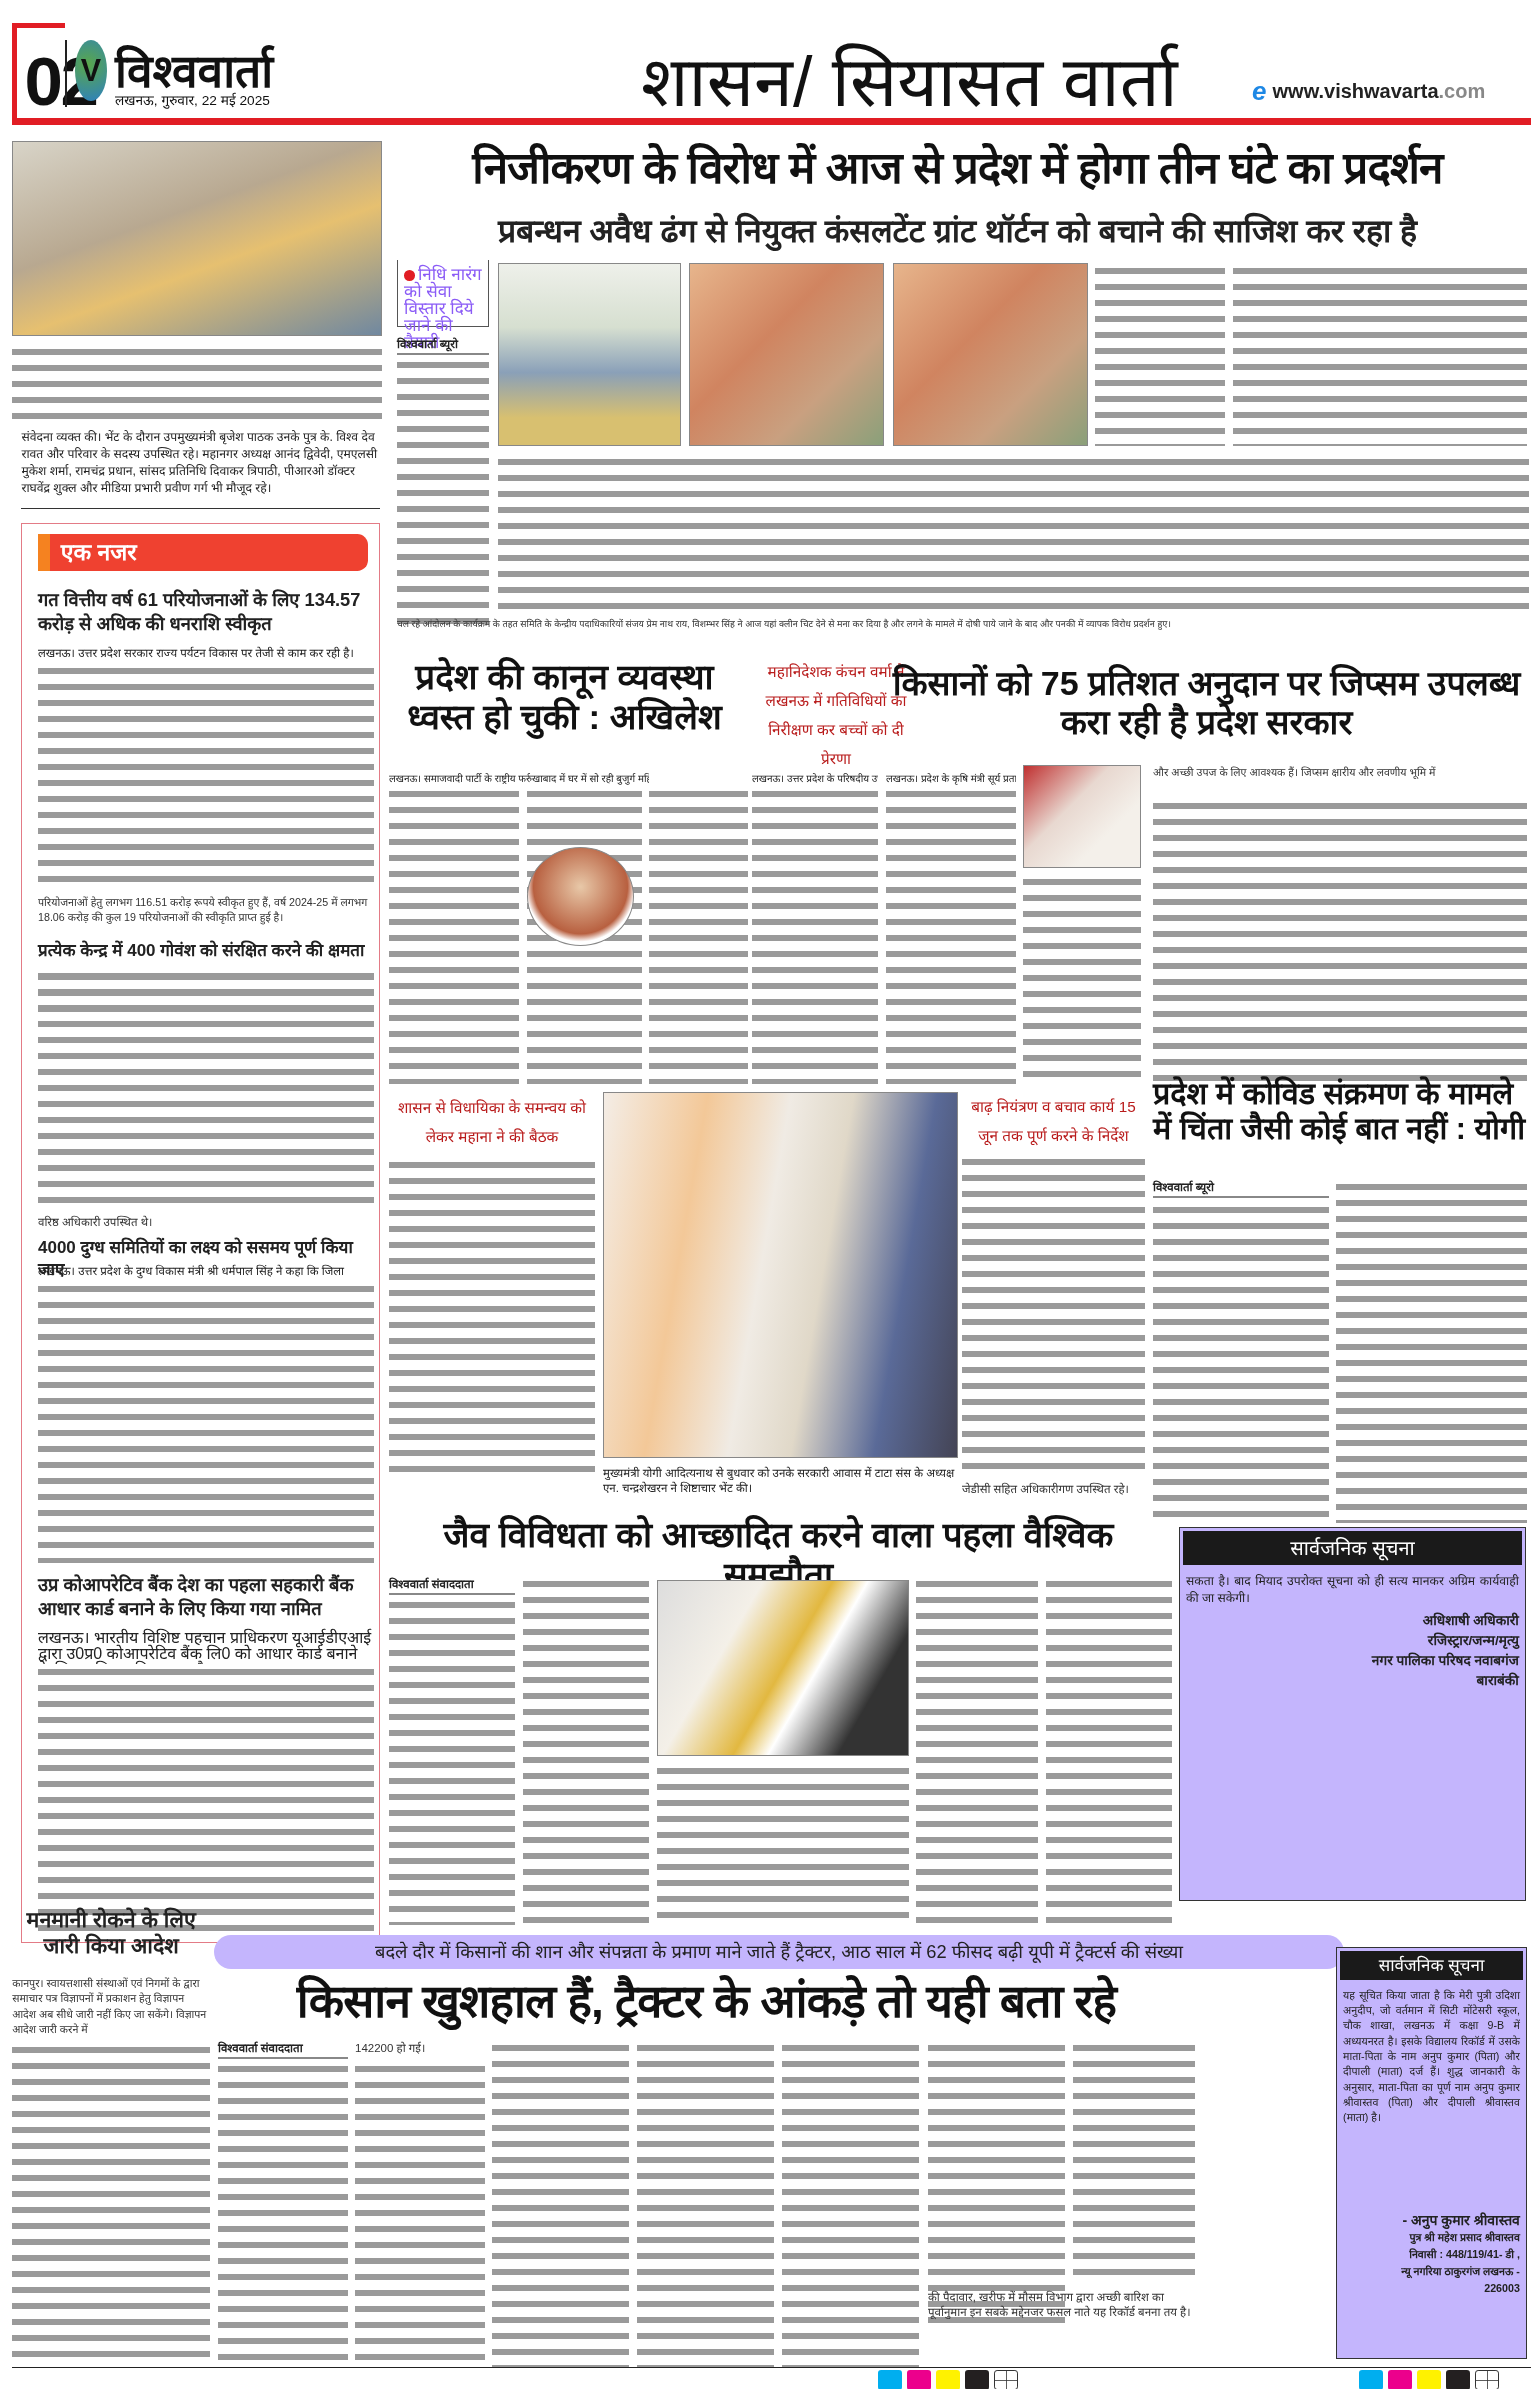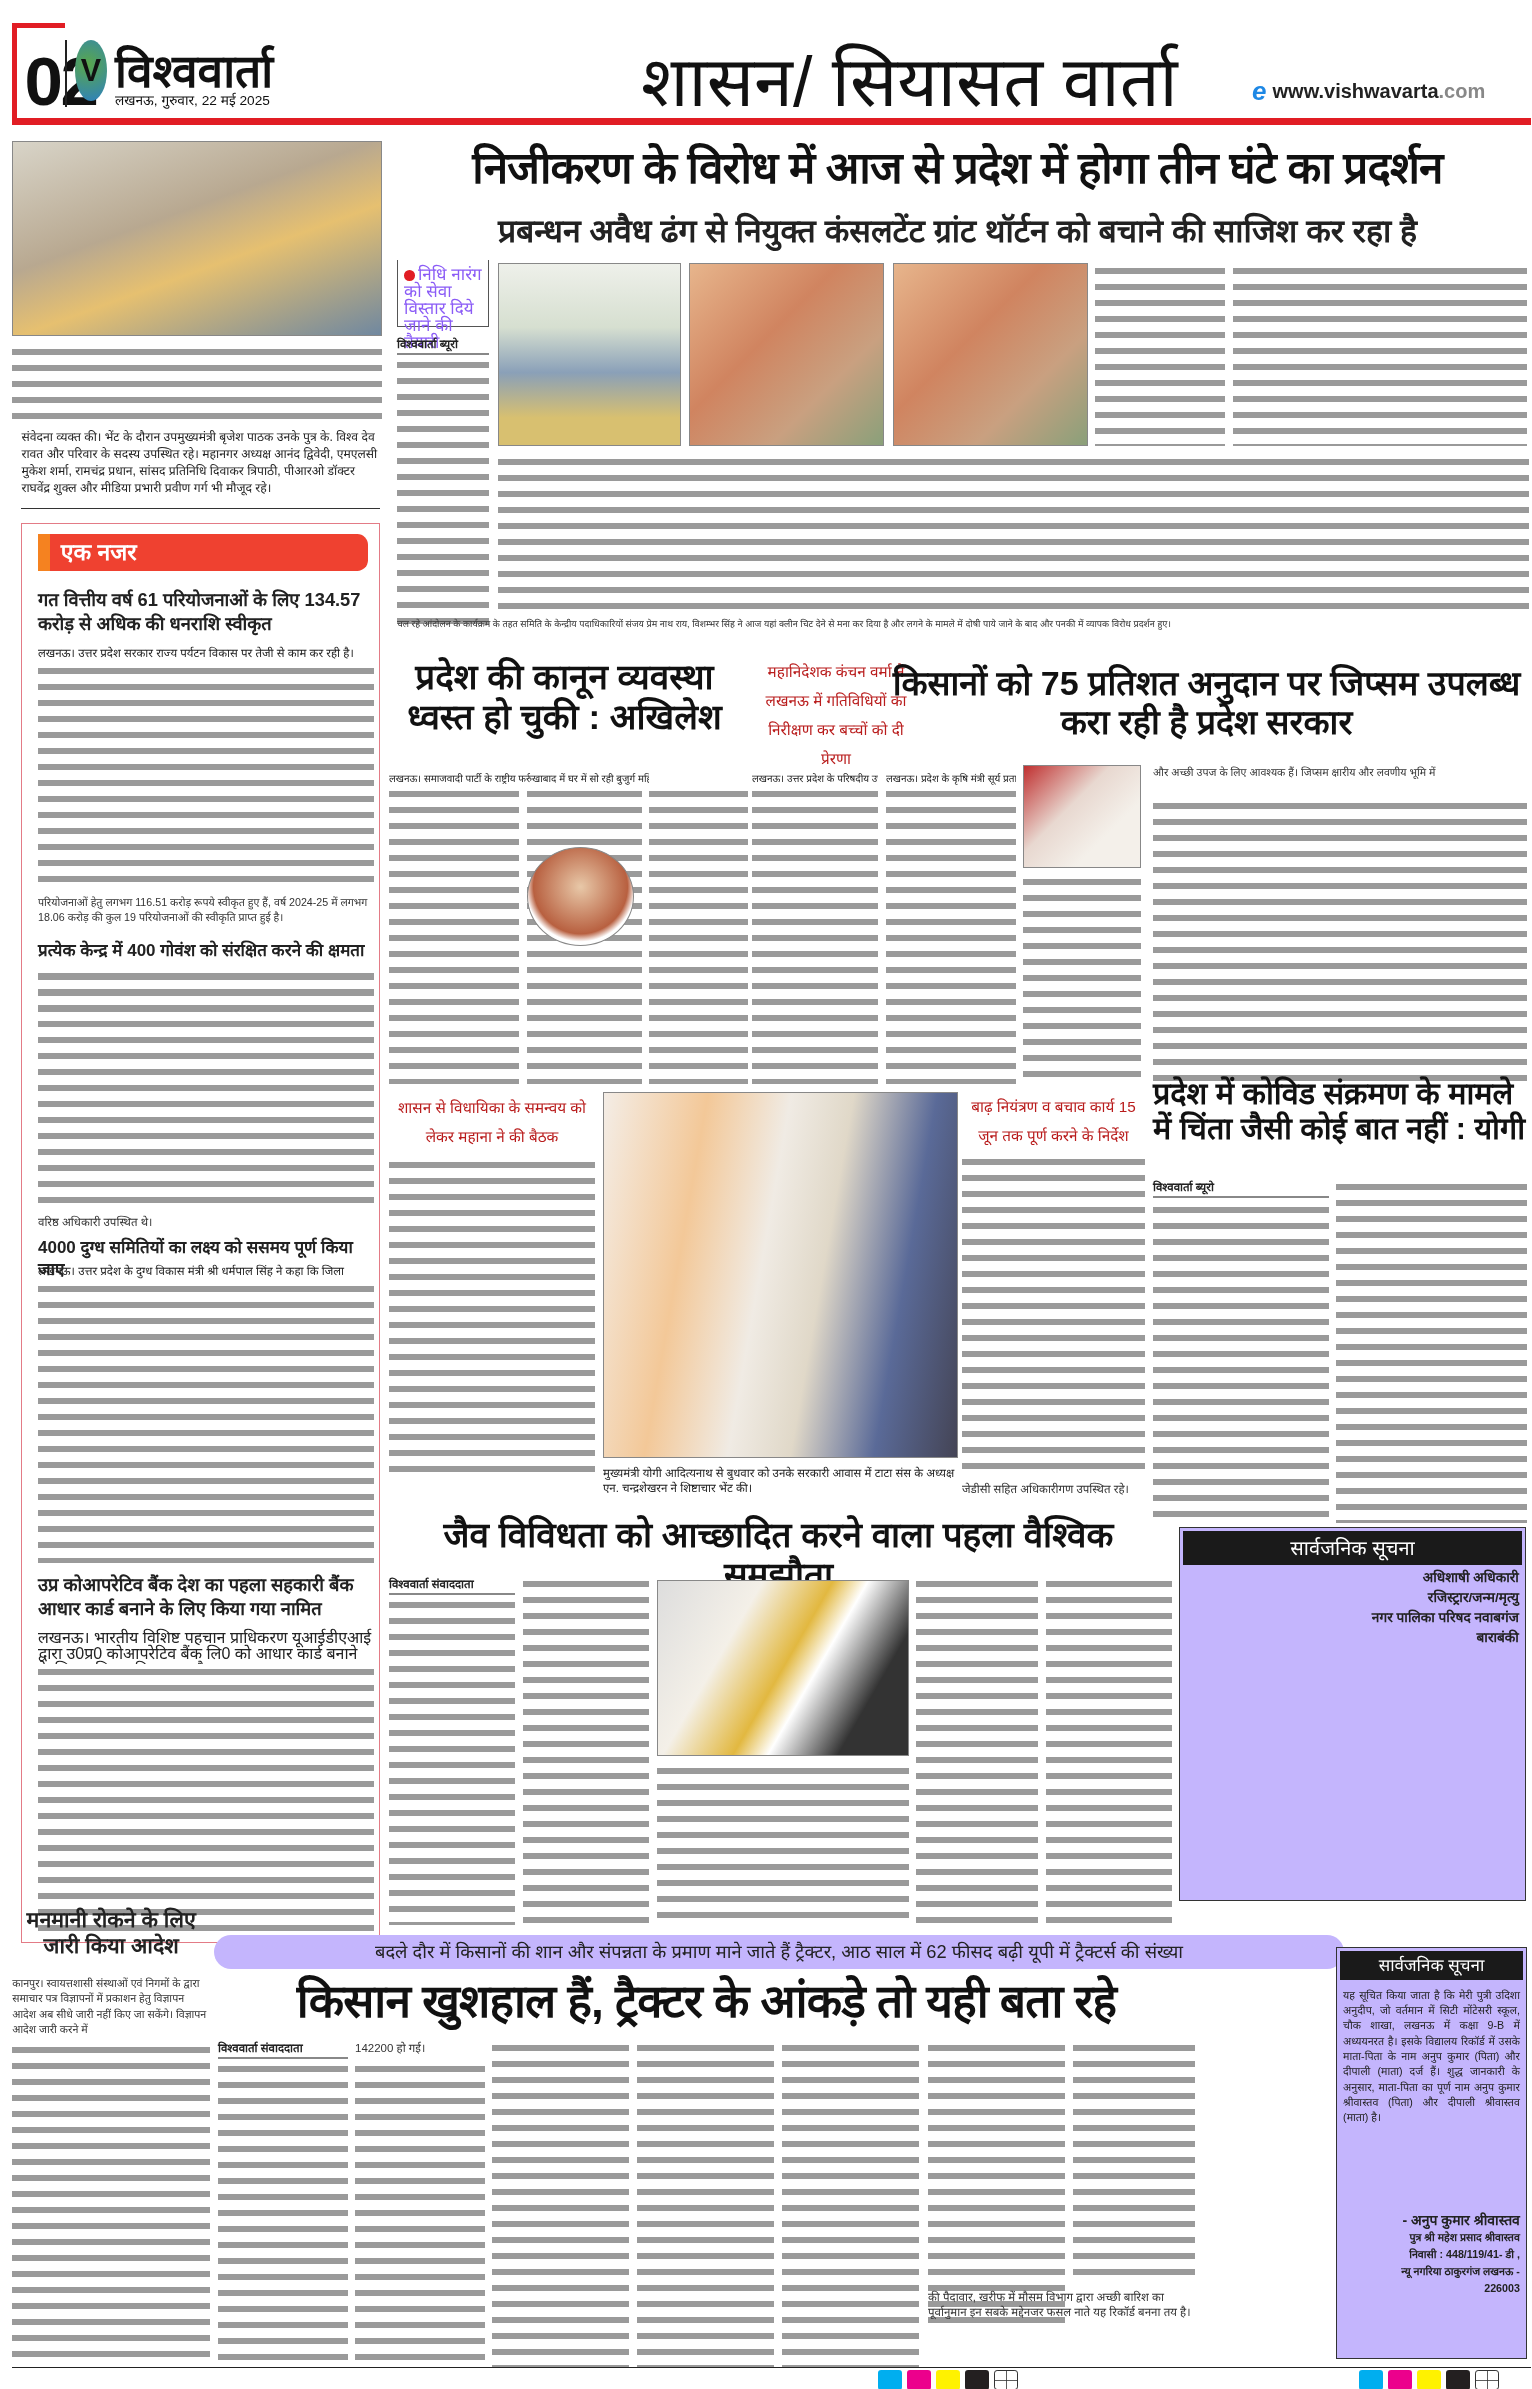--- a/index.html
+++ b/index.html
@@ -183,20 +183,21 @@
   </div>
 <div class="abs col-text" style="left:916px;top:1576px;width:122px;height:347px">
     <span class="filler"></span>
   </div>
 <div class="abs col-text" style="left:1046px;top:1576px;width:126px;height:347px">
     <span class="filler"></span>
   </div>
 
 <div class="abs notice" style="left:1179px;top:1527px;width:347px;height:374px">
   <div class="notice-head">सार्वजनिक सूचना</div>
+  <div class="notice-body">सकता है। बाद मियाद उपरोक्त सूचना को ही सत्य मानकर अग्रिम कार्यवाही की जा सकेगी।</div>
   <div class="sig">अधिशाषी अधिकारी</div>
   <div class="sig">रजिस्ट्रार/जन्म/मृत्यु</div>
   <div class="sig">नगर पालिका परिषद नवाबगंज</div>
   <div class="sig">बाराबंकी</div>
 </div>
 
 <div class="abs h-med" style="left:12.2px;top:1908px;width:198px;text-align:center;font-size:21.4px">मनमानी रोकने के लिए जारी किया आदेश</div>
 <div class="abs" style="left:12.2px;top:1976px;width:198px;font-size:10.7px;line-height:15.3px;color:#333;height:61px;overflow:hidden">कानपुर। स्वायत्तशासी संस्थाओं एवं निगमों के द्वारा समाचार पत्र विज्ञापनों में प्रकाशन हेतु विज्ञापन आदेश अब सीधे जारी नहीं किए जा सकेंगे। विज्ञापन आदेश जारी करने में</div>
 <div class="abs col-text" style="left:12.2px;top:2042px;width:198px;height:321px">
     <span class="filler"></span>

